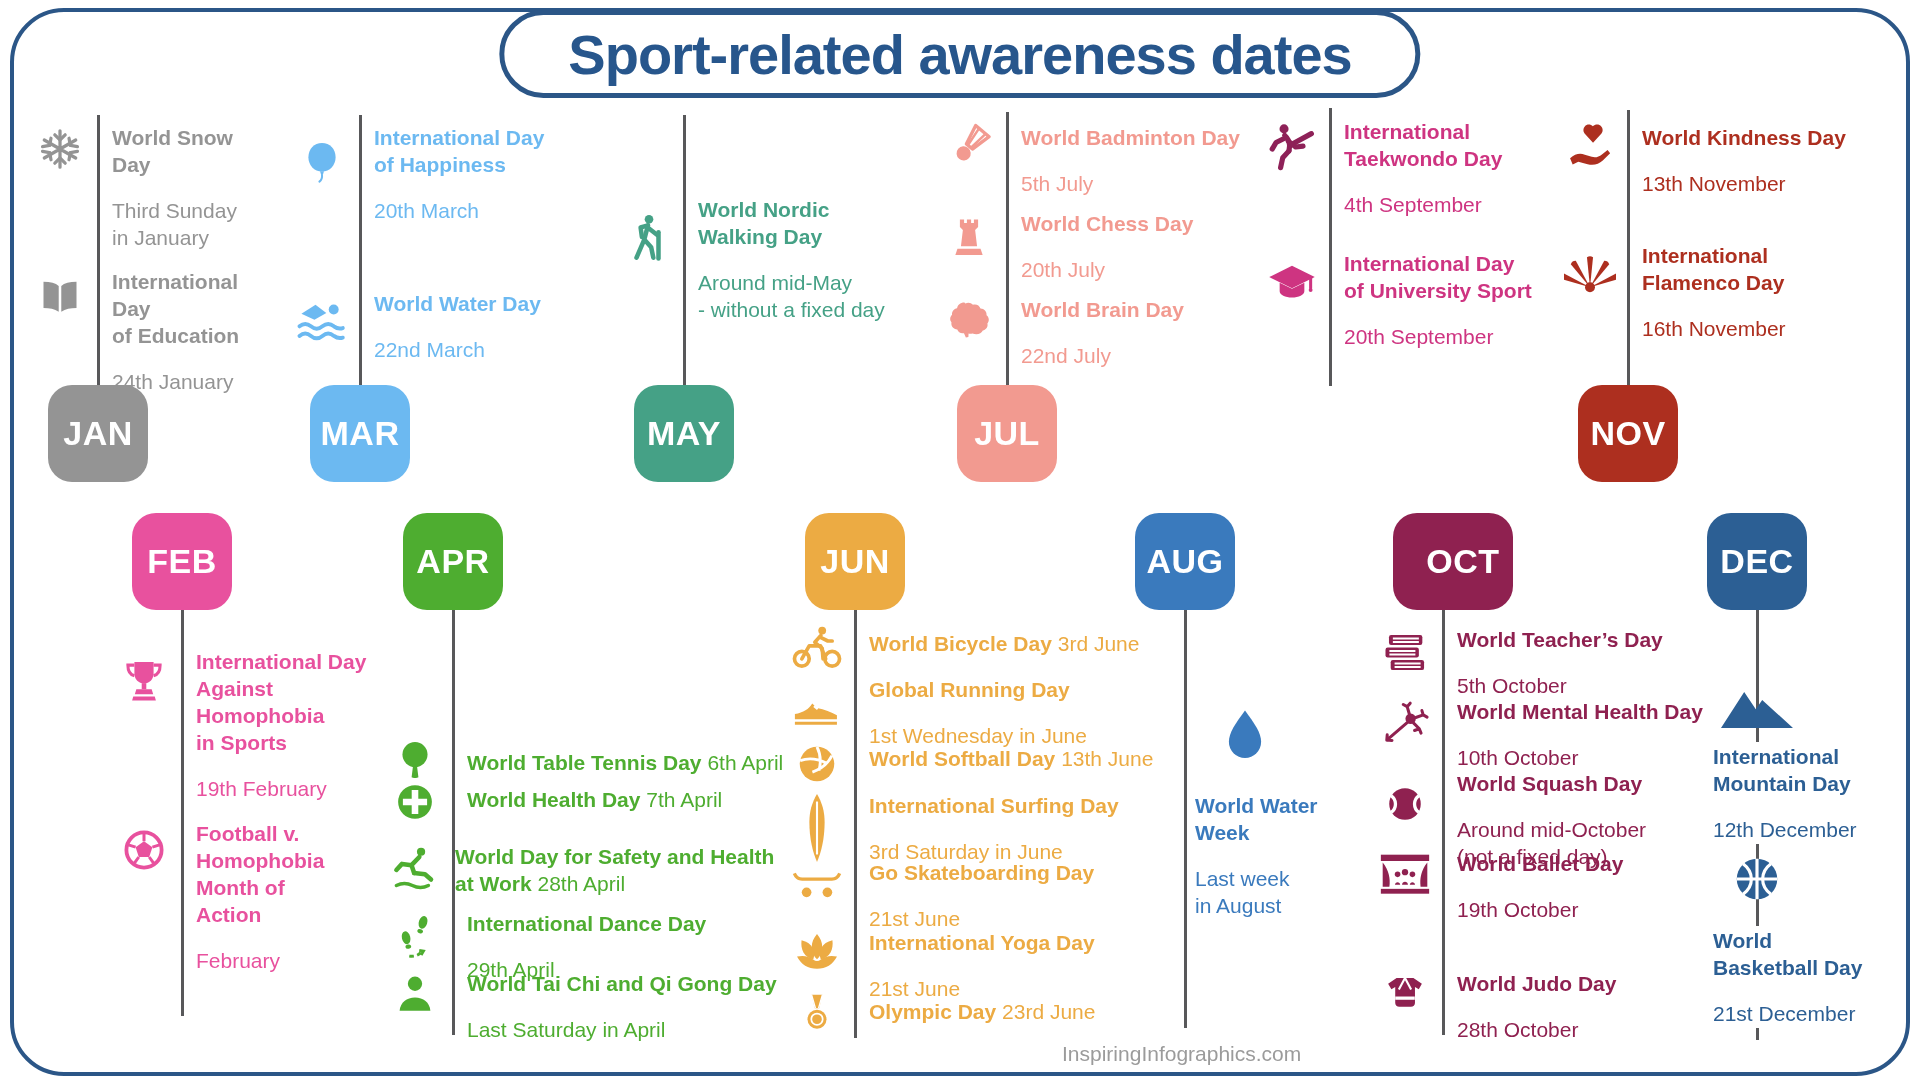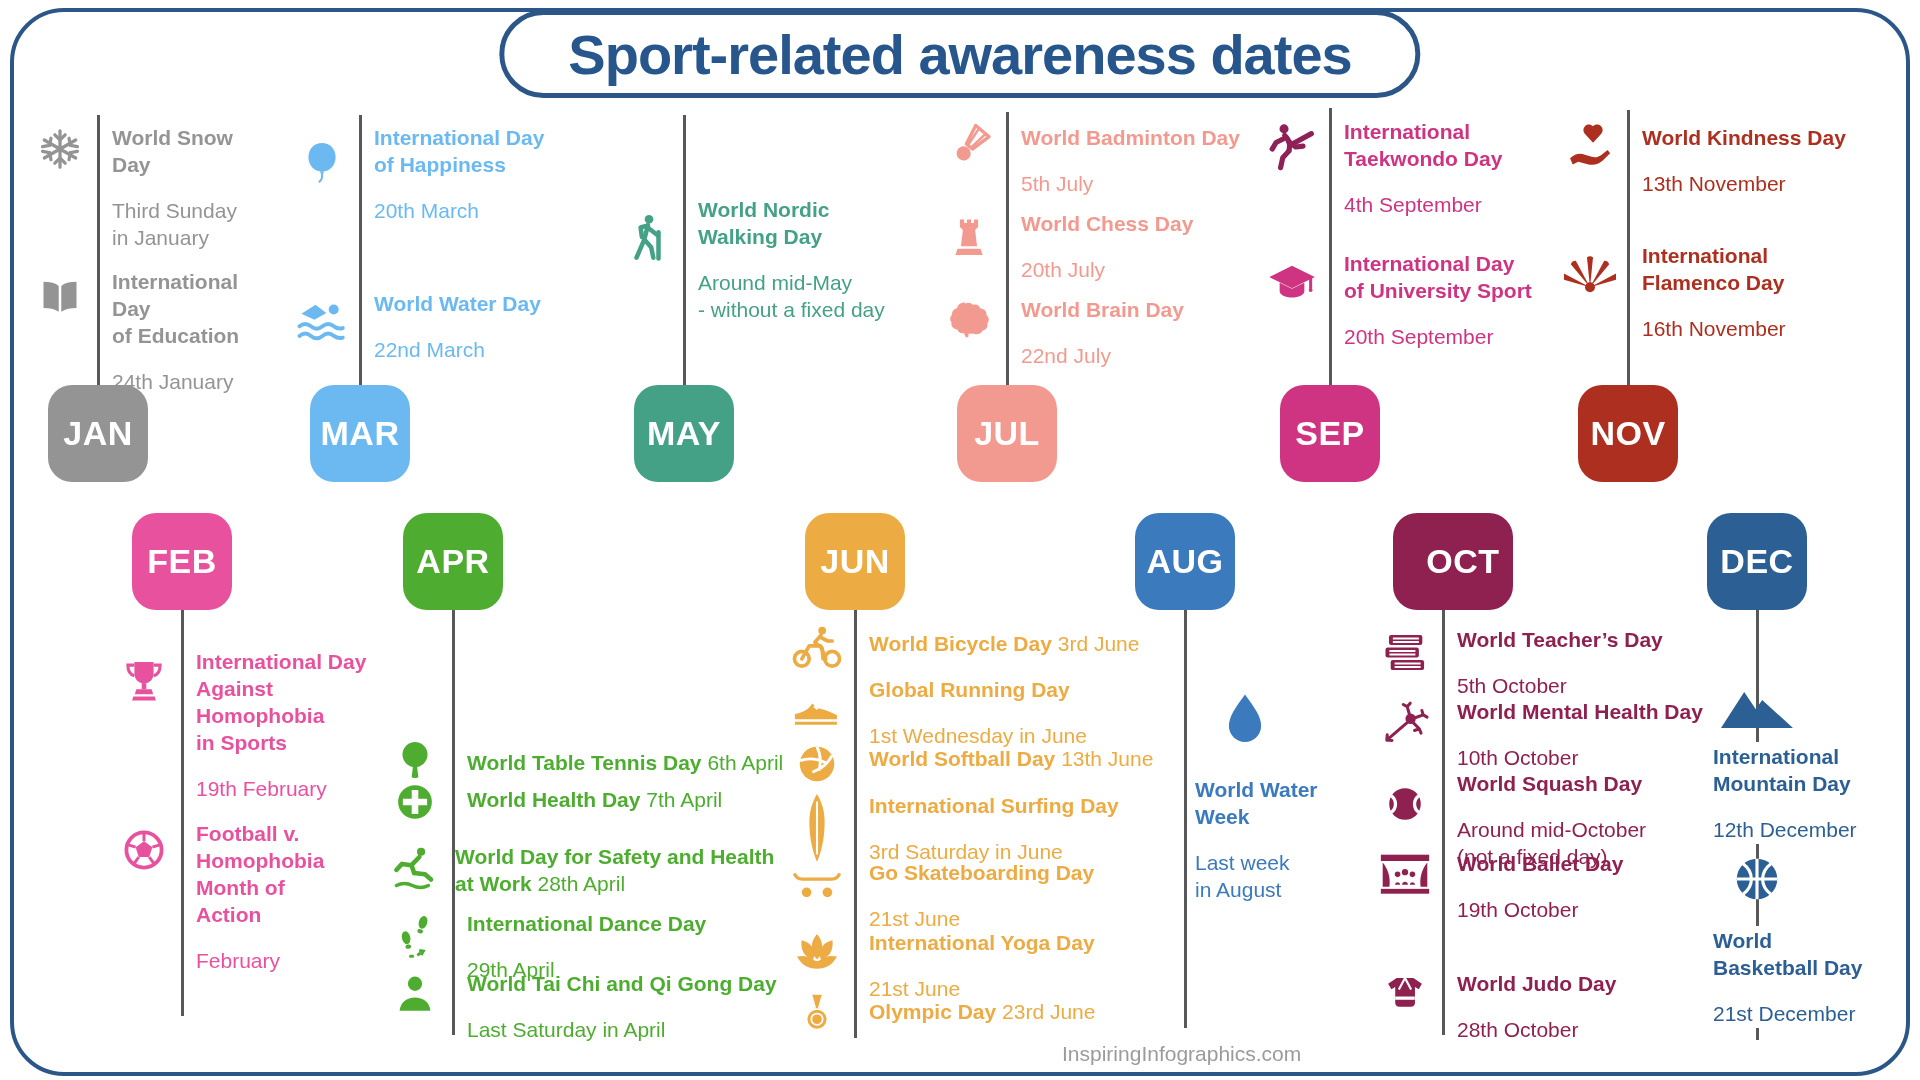--- a/index.html
+++ b/index.html
@@ -317,35 +317,34 @@
           <path d="M9.8 2.1c-2 0-3.3 1.2-3.5 2.8-1.5.3-2.6 1.5-2.4 3.1-1 .9-1.2 2.5-.3 3.6-.3 1.9.9 3.3 2.8 3.5.4 1.3 1.7 2 3.2 1.7l.9 2.1 1.2-.3.1-1.6c.5.2 1.2.2 1.8 0 2.2.8 4.3.2 5-1.4 1.6-.4 2.6-1.8 2.2-3.4 1-1.2.9-3-.4-4 .1-1.8-1.1-3.1-2.9-3.2-.5-1.5-2-2.3-3.6-1.8-.9-1-2.4-1.3-3.6-.6z"></path>
         </svg>
     </div>
     <div class="txt"><span class="t">World Brain Day</span><span class="d">22nd July</span></div>
   </div>
 </div>
 
 <div class="month" style="--mc: #3a7abd;">
   <div class="vline" style="left:1183.5px;top:609px;height:419px;"></div>
   <div class="badge" style="left:1135px;top:513px;">AUG</div>
-  <div class="ev col" style="left:1195px;top:690px;">
+  <div class="ev col" style="left:1195px;top:706px;">
     <div class="ibox" style="margin-left:24px;">
       <svg class="ic" width="50" height="70" viewBox="0 0 18 24" fill="currentColor">
           <path d="M9 1c3.4 4.6 5.8 8 5.8 11.3A5.8 5.8 0 013.2 12.3C3.2 9 5.6 5.6 9 1z"></path>
         </svg>
     </div>
     <div class="txt" style="margin-top:16px;"><span class="t">World Water
 Week</span><span class="d">Last week
 in August</span></div>
   </div>
 </div>
 
 <div class="month" style="--mc: #ce3481;">
   <div class="vline" style="left:1328.5px;top:108px;height:278px;"></div>
-  <div class="badge" style="left:1280px;top:385px;">SEP</div>
   <div class="ev" style="left:1266px;top:118px;">
     <div class="ibox" style="margin-top: 4px; color: rgb(142, 33, 88);">
       <svg class="ic" width="52" height="56" viewBox="0 0 24 26" fill="none" stroke="currentColor" stroke-width="2.4" stroke-linecap="round" stroke-linejoin="round">
           <circle cx="8.3" cy="3.2" r="2.1" fill="currentColor" stroke="none"></circle>
           <path d="M8.6 6.2c1.5 1.4 2.3 3 2.3 4.8l-.3 2.4"></path>
           <path d="M10.9 10.9L21 5.4"></path>
           <path d="M10.6 13.4l-2.9 3.2-1 4.6"></path>
           <path d="M9 7.3L4.6 9.5l-1.8 3.1"></path>
           <path d="M10.3 8.9l3.4 2.7 3.4-.4"></path>
         </svg>

